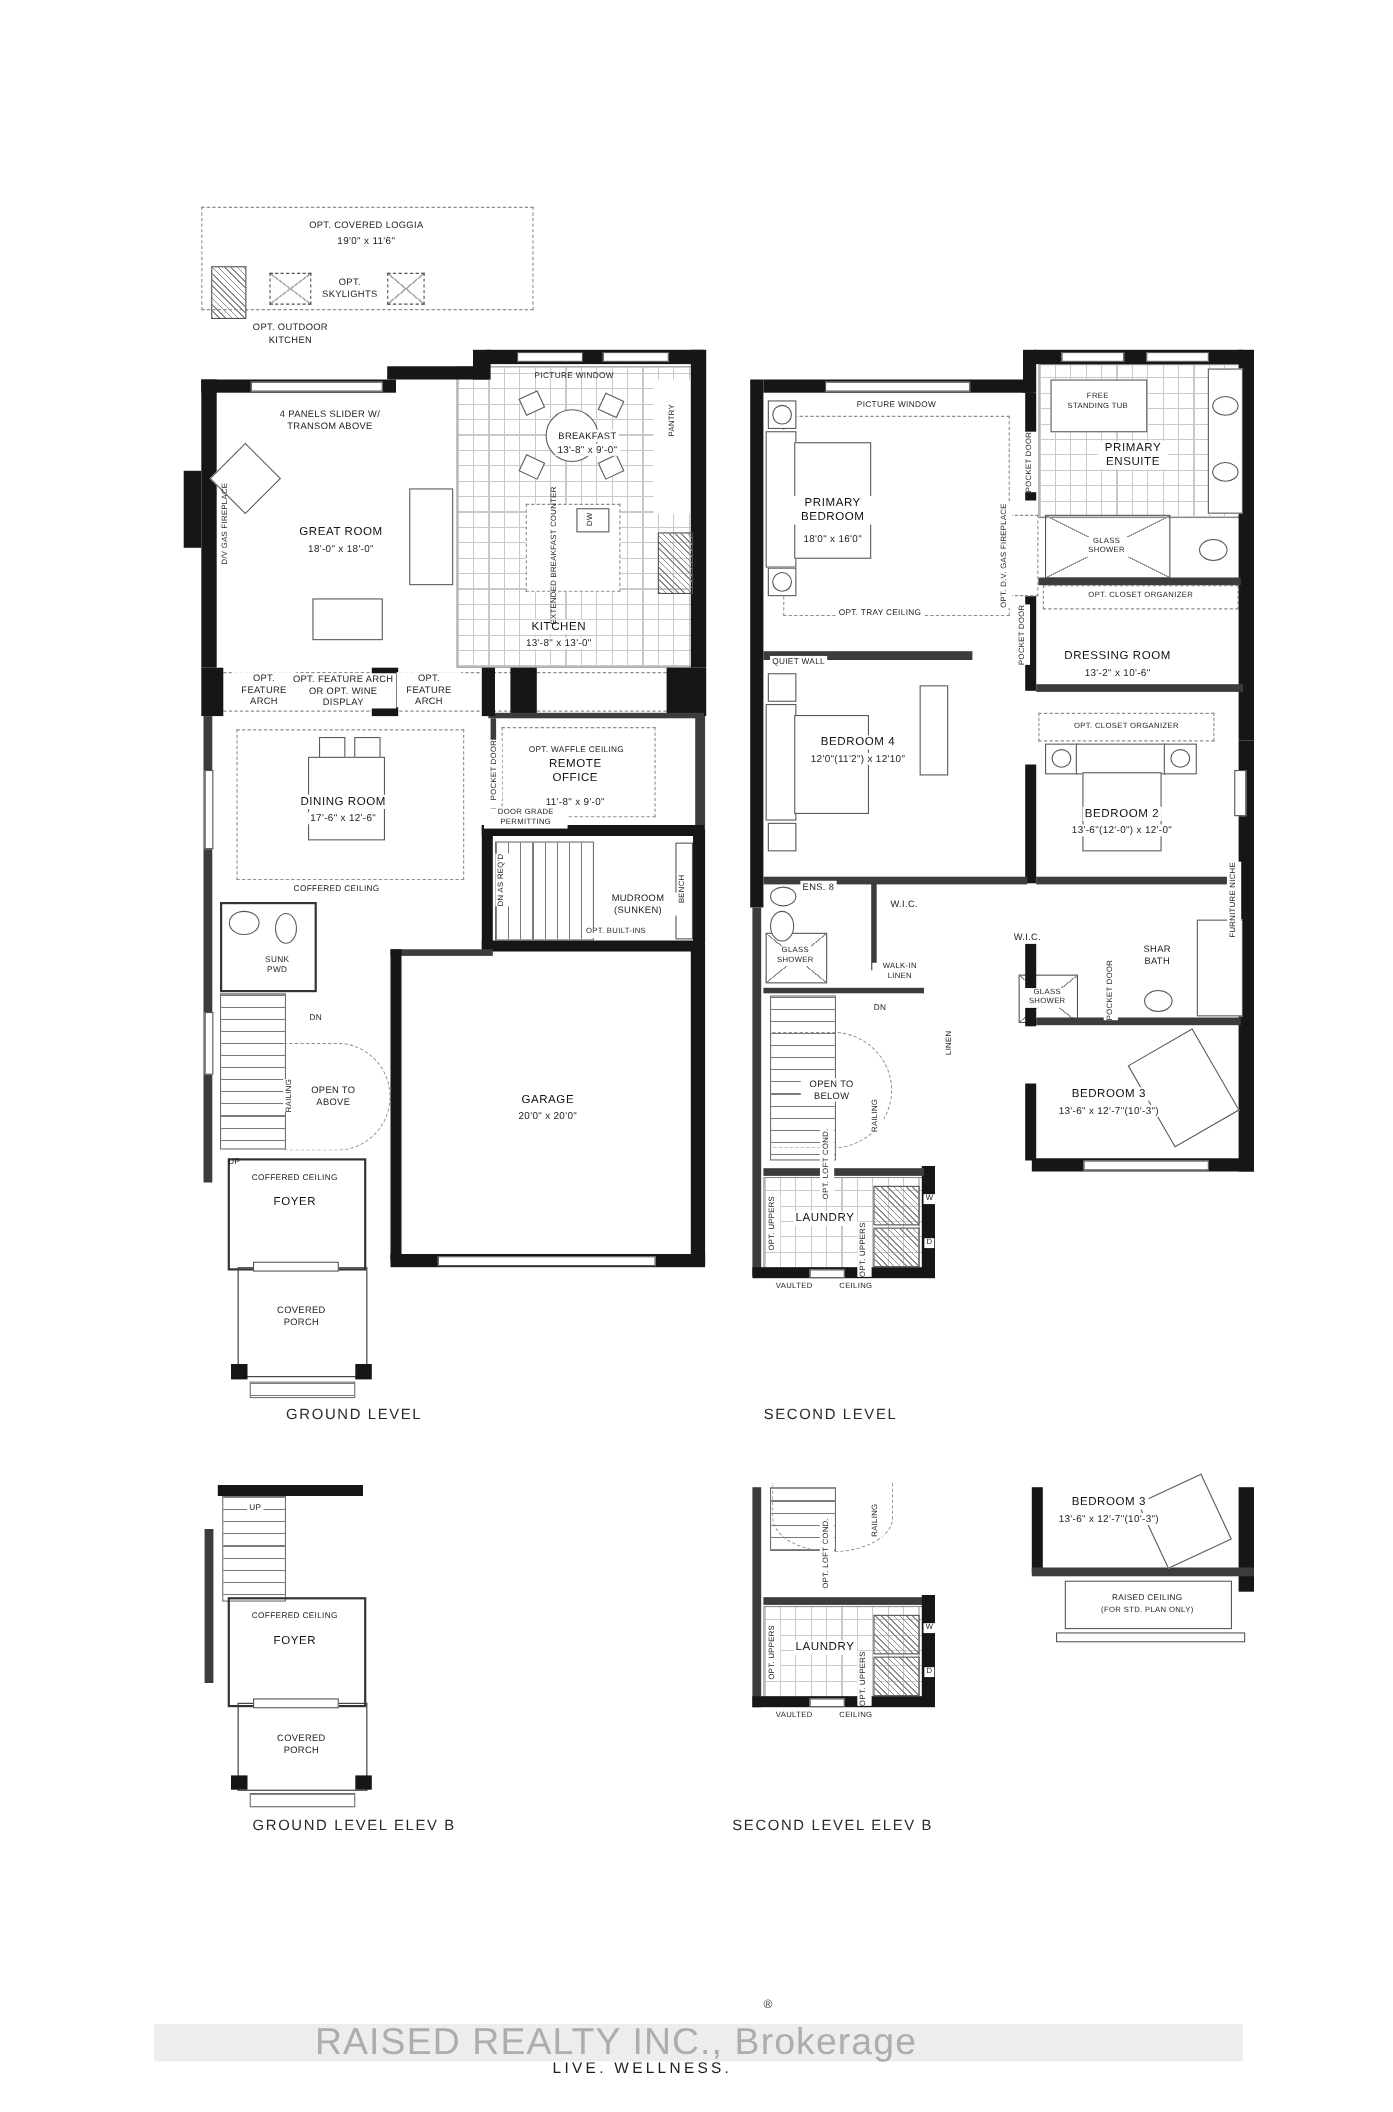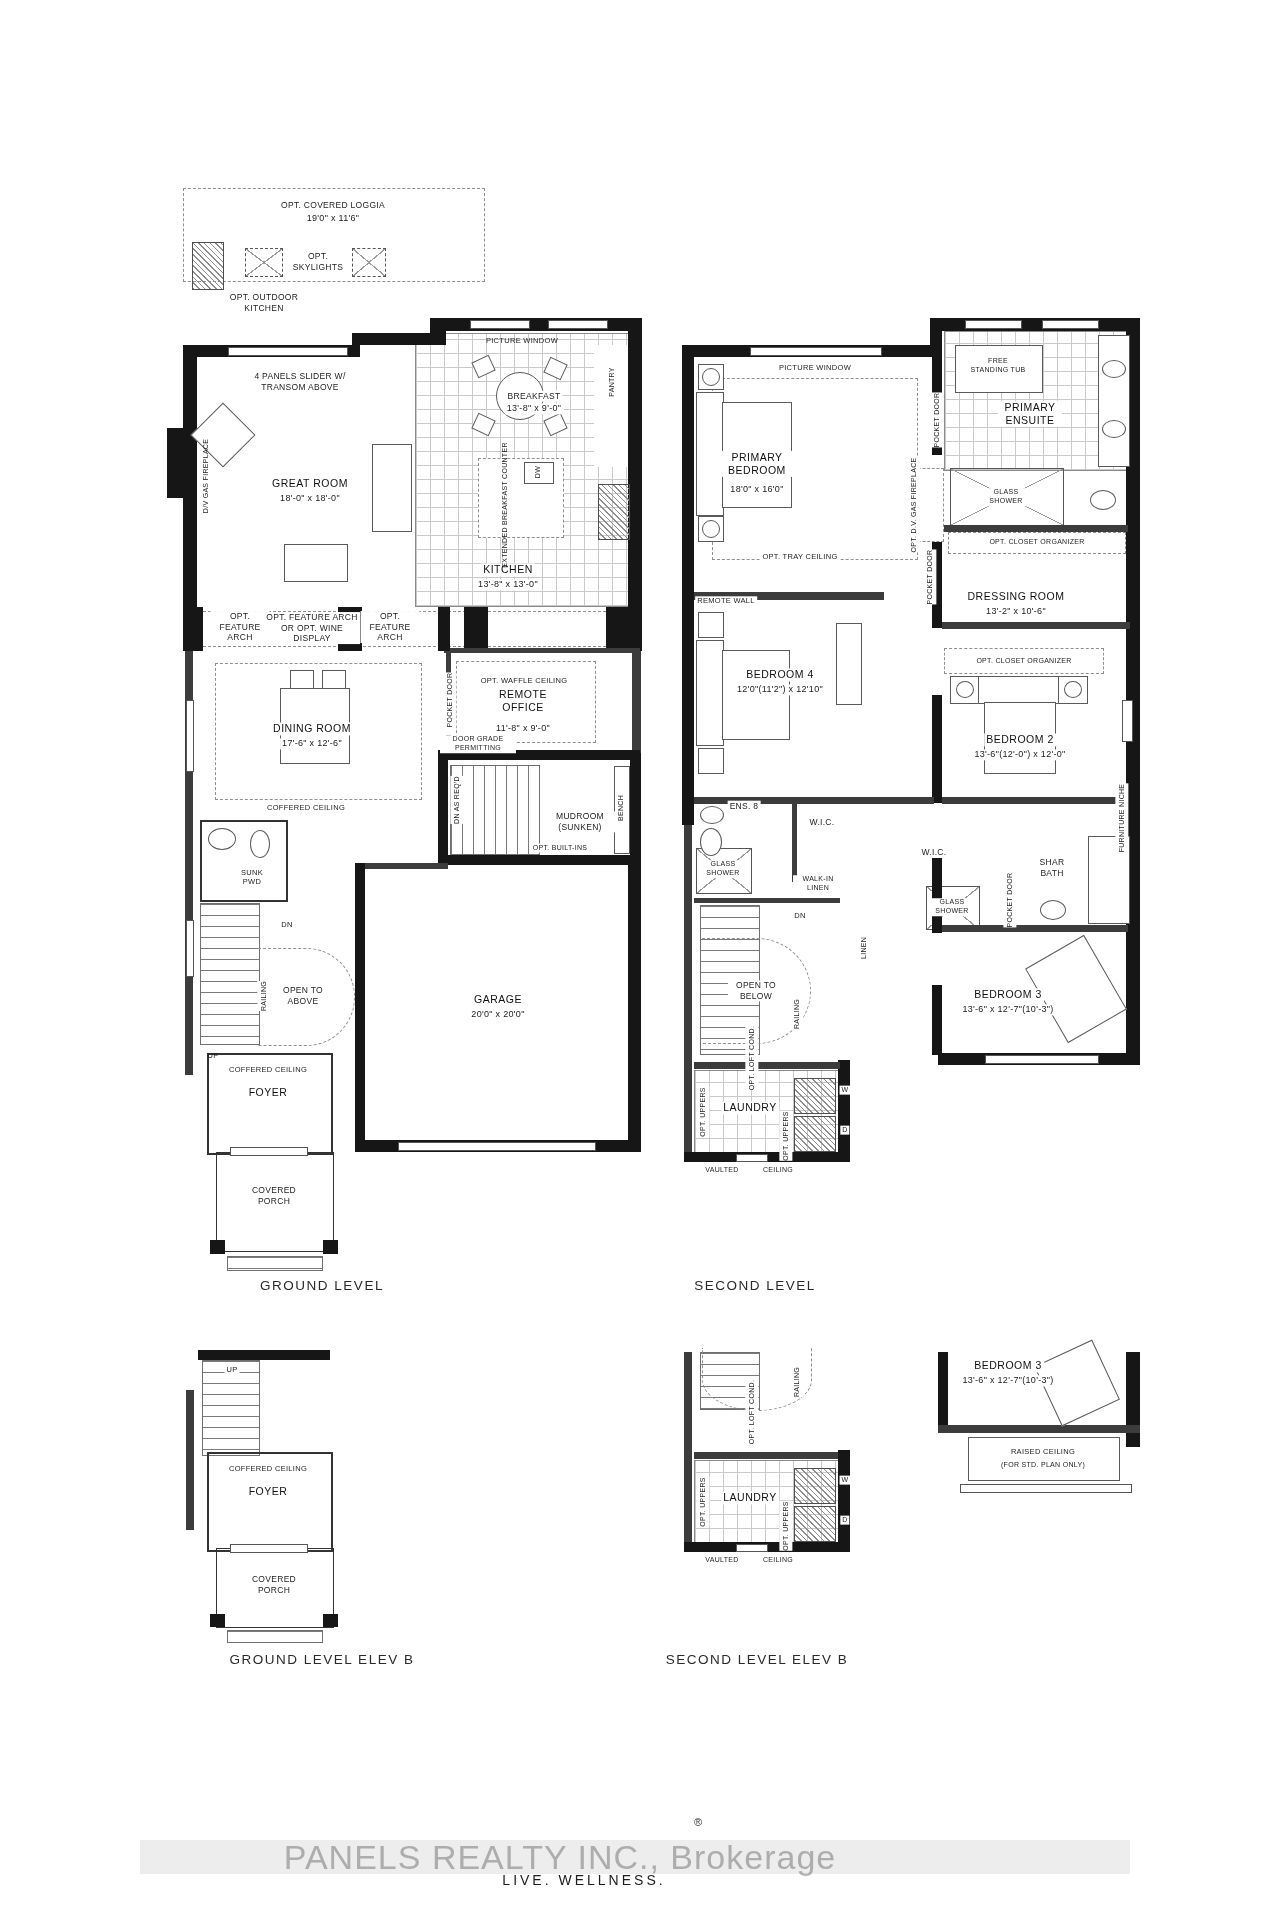--- a/index.html
+++ b/index.html
@@ -225,21 +225,21 @@
   <div class="lbl wrap s7 bg" style="left:1006px;top:497px;width:46px">GLASS SHOWER</div>
   <i class="furn oval" style="left:1090px;top:490px;width:24px;height:18px"></i>
   <i class="dash" style="left:948px;top:532px;width:176px;height:20px"></i>
   <div class="lbl s7 bg" style="left:1037px;top:542px">OPT. CLOSET ORGANIZER</div>
   <div class="lbl rm bg" style="left:1016px;top:597px">DRESSING ROOM</div>
   <div class="lbl dim bg" style="left:1016px;top:612px">13'-2" x 10'-6"</div>
   <div class="lbl v s7 bg" style="left:930px;top:577px;z-index:6">POCKET DOOR</div>
   <i class="dash" style="left:944px;top:648px;width:158px;height:24px"></i>
   <div class="lbl s7 bg" style="left:1024px;top:661px">OPT. CLOSET ORGANIZER</div>
 
-  <div class="lbl s75 bg" style="left:726px;top:601px;z-index:6">REMOTE WALL</div>
+  <div class="lbl s75 bg" style="left:726px;top:601px;z-index:6">QUIET WALL</div>
   <i class="furn" style="left:696px;top:640px;width:26px;height:104px"></i>
   <i class="furn" style="left:722px;top:650px;width:66px;height:88px"></i>
   <i class="furn" style="left:698px;top:612px;width:24px;height:24px"></i>
   <i class="furn" style="left:698px;top:748px;width:24px;height:24px"></i>
   <i class="furn" style="left:836px;top:623px;width:24px;height:80px"></i>
   <div class="lbl rm bg" style="left:780px;top:675px">BEDROOM 4</div>
   <div class="lbl dim bg" style="left:780px;top:690px">12'0"(11'2") x 12'10"</div>
 
   <i class="furn" style="left:950px;top:676px;width:28px;height:26px"></i>
   <i class="furn oval" style="left:956px;top:681px;width:16px;height:15px"></i>
@@ -333,16 +333,16 @@
   <div class="lbl v s7 bg" style="left:703px;top:1502px">OPT. UPPERS</div>
   <div class="lbl v s7 bg" style="left:786px;top:1526px">OPT. UPPERS</div>
   <i class="wall" style="left:684px;top:1542px;width:166px;height:10px"></i>
   <i class="win" style="left:736px;top:1544px;width:30px;height:6px"></i>
   <div class="lbl s7" style="left:722px;top:1560px">VAULTED</div>
   <div class="lbl s7" style="left:778px;top:1560px">CEILING</div>
   <div class="lbl cap" style="left:757px;top:1660px">SECOND LEVEL ELEV B</div>
 
   <div class="reg" style="left:694px;top:1816px">®</div>
   <i class="wmband" style="left:140px;top:1840px;width:990px;height:34px"></i>
-  <div class="wm" style="left:560px;top:1857px">PANELS REALTY INC., Brokerage</div>
+  <div class="wm" style="left:560px;top:1857px">RAISED REALTY INC., Brokerage</div>
   <div class="tag" style="left:584px;top:1880px">LIVE. WELLNESS.</div>
 
 </div>
 
 </body></html>

